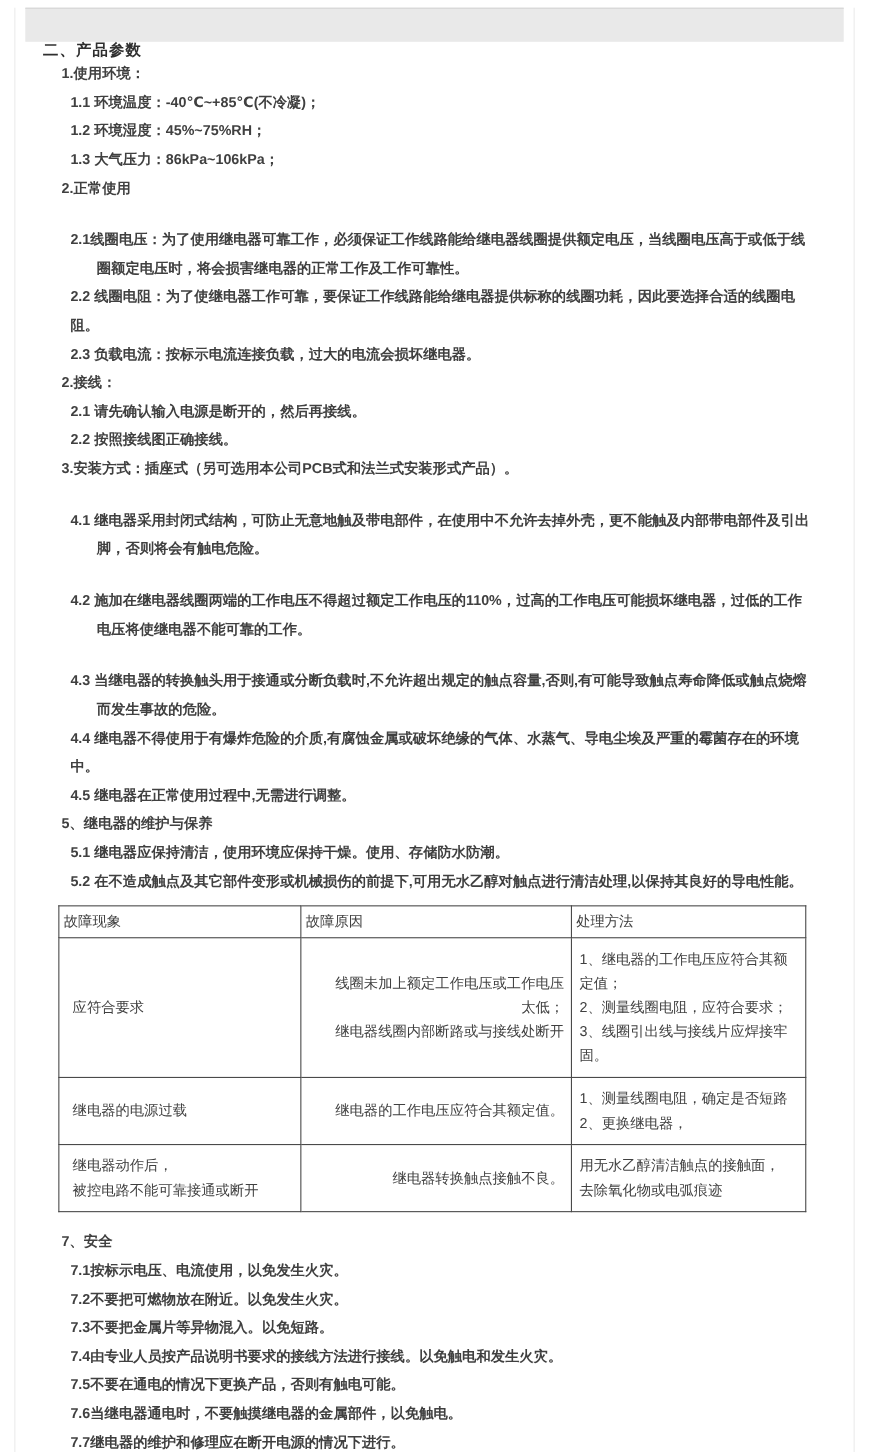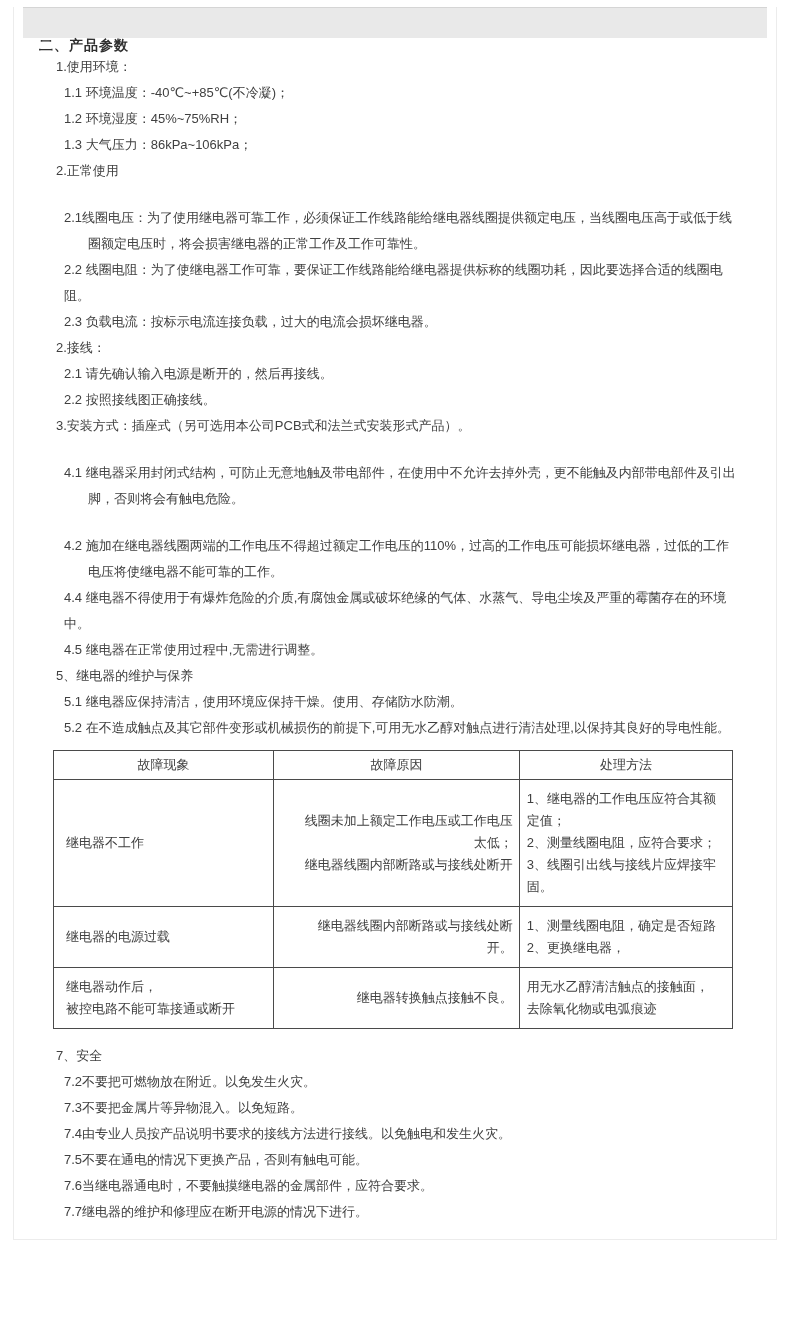--- a/index.html
+++ b/index.html
@@ -29,21 +29,21 @@
     color:#2f2f2f;
     padding-left:16px;
     letter-spacing:1px;
     margin-top:46px;
   }
   .content{
     padding:16px 40px 14px 42px;
     font-size:13px;
     line-height:26px;
   }
-  .content p{margin:0;}
+  .content p{margin:0;font-weight:bold;}
   p.l0{padding-left:0;}
   p.l1{padding-left:8px;}
   p.hang{padding-left:32px;text-indent:-24px;margin-top:21px;}
   table.fault{
     border-collapse:collapse;
     table-layout:fixed;
     width:100%;
     margin:9px 0 14px -3px;
   }
   table.fault col.w1{width:32.4%;}
@@ -51,21 +51,21 @@
   table.fault col.w3{width:31.4%;}
   table.fault th,
   table.fault td{
     border:1px solid #4a4a4a;
     font-size:13px;
     font-weight:normal;
     color:#404040;
   }
   table.fault th{
     height:26px;
-    text-align:center;
+    text-align:left;
     padding:1px 4px;
   }
   table.fault td{
     vertical-align:middle;
     padding:8px 6px 8px 12px;
     line-height:22px;
     white-space:pre-line;
   }
   table.fault td.c2{padding-left:22px;text-align:right;}
   table.fault td.c3{padding-left:7px;}
@@ -107,20 +107,21 @@
 
         <p class="l1">2.2 按照接线图正确接线。</p>
 
         <p class="l0">3.安装方式：插座式（另可选用本公司PCB式和法兰式安装形式产品）。</p>
 
 
         <p class="hang">4.1 继电器采用封闭式结构，可防止无意地触及带电部件，在使用中不允许去掉外壳，更不能触及内部带电部件及引出脚，否则将会有触电危险。</p>
 
         <p class="hang">4.2 施加在继电器线圈两端的工作电压不得超过额定工作电压的110%，过高的工作电压可能损坏继电器，过低的工作电压将使继电器不能可靠的工作。</p>
 
+        <p class="hang">4.3 当继电器的转换触头用于接通或分断负载时,不允许超出规定的触点容量,否则,有可能导致触点寿命降低或触点烧熔而发生事故的危险。</p>
 
         <p class="l1">4.4 继电器不得使用于有爆炸危险的介质,有腐蚀金属或破坏绝缘的气体、水蒸气、导电尘埃及严重的霉菌存在的环境中。</p>
 
         <p class="l1">4.5 继电器在正常使用过程中,无需进行调整。</p>
 
         <p class="l0">5、继电器的维护与保养</p>
 
         <p class="l1">5.1 继电器应保持清洁，使用环境应保持干燥。使用、存储防水防潮。</p>
 
         <p class="l1">5.2 在不造成触点及其它部件变形或机械损伤的前提下,可用无水乙醇对触点进行清洁处理,以保持其良好的导电性能。</p>
@@ -141,59 +142,60 @@
 
             <th>故障原因</th>
 
             <th>处理方法</th>
 
         </tr>
       </thead>
       <tbody>
 
           <tr class="tall">
-            <td class="c1">继电器不工作</td>
+            <td class="c1">应符合要求</td>
             <td class="c2">线圈未加上额定工作电压或工作电压太低；
 继电器线圈内部断路或与接线处断开</td>
             <td class="c3">1、继电器的工作电压应符合其额定值；
 2、测量线圈电阻，应符合要求；
 3、线圈引出线与接线片应焊接牢固。</td>
           </tr>
 
           <tr>
             <td class="c1">继电器的电源过载</td>
-            <td class="c2">继电器线圈内部断路或与接线处断开。</td>
+            <td class="c2">继电器的工作电压应符合其额定值。</td>
             <td class="c3">1、测量线圈电阻，确定是否短路
 2、更换继电器，</td>
           </tr>
 
           <tr>
             <td class="c1">继电器动作后，
 被控电路不能可靠接通或断开</td>
             <td class="c2">继电器转换触点接触不良。</td>
             <td class="c3">用无水乙醇清洁触点的接触面，
 去除氧化物或电弧痕迹</td>
           </tr>
 
       </tbody>
     </table>
 
     <div>
 
         <p class="l0">7、安全</p>
 
+        <p class="l1">7.1按标示电压、电流使用，以免发生火灾。</p>
 
         <p class="l1">7.2不要把可燃物放在附近。以免发生火灾。</p>
 
         <p class="l1">7.3不要把金属片等异物混入。以免短路。</p>
 
         <p class="l1">7.4由专业人员按产品说明书要求的接线方法进行接线。以免触电和发生火灾。</p>
 
         <p class="l1">7.5不要在通电的情况下更换产品，否则有触电可能。</p>
 
-        <p class="l1">7.6当继电器通电时，不要触摸继电器的金属部件，应符合要求。</p>
+        <p class="l1">7.6当继电器通电时，不要触摸继电器的金属部件，以免触电。</p>
 
         <p class="l1">7.7继电器的维护和修理应在断开电源的情况下进行。</p>
 
     </div>
 
   </div>
 </div>
 
 </body></html>

